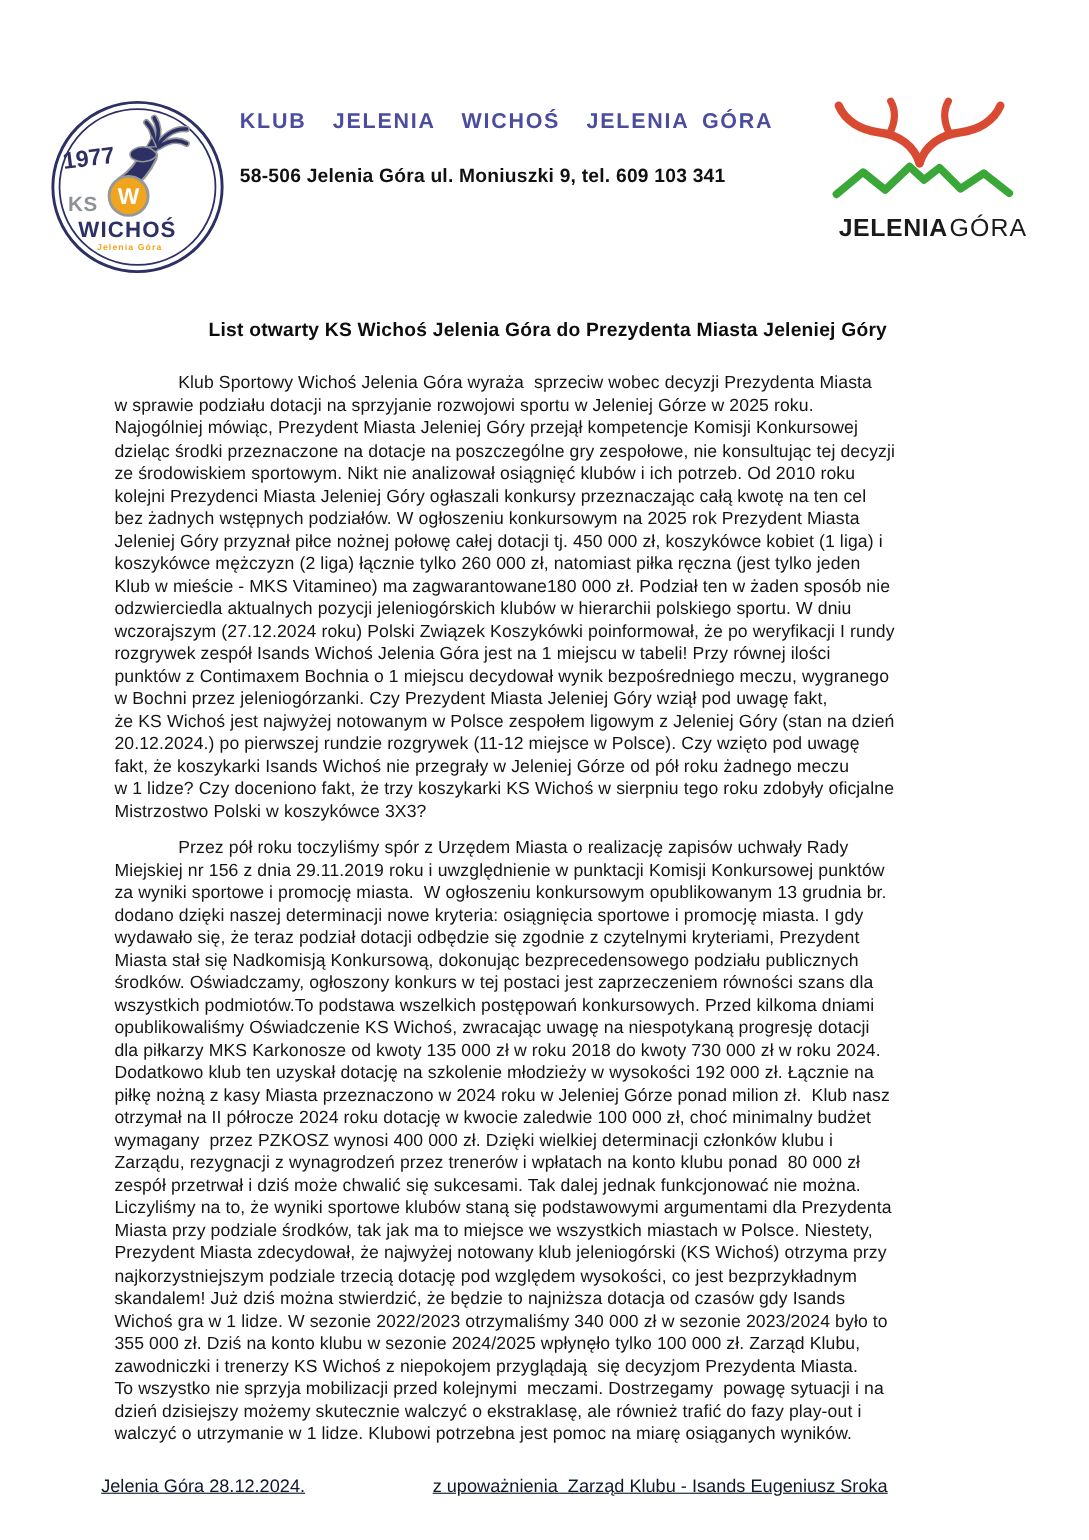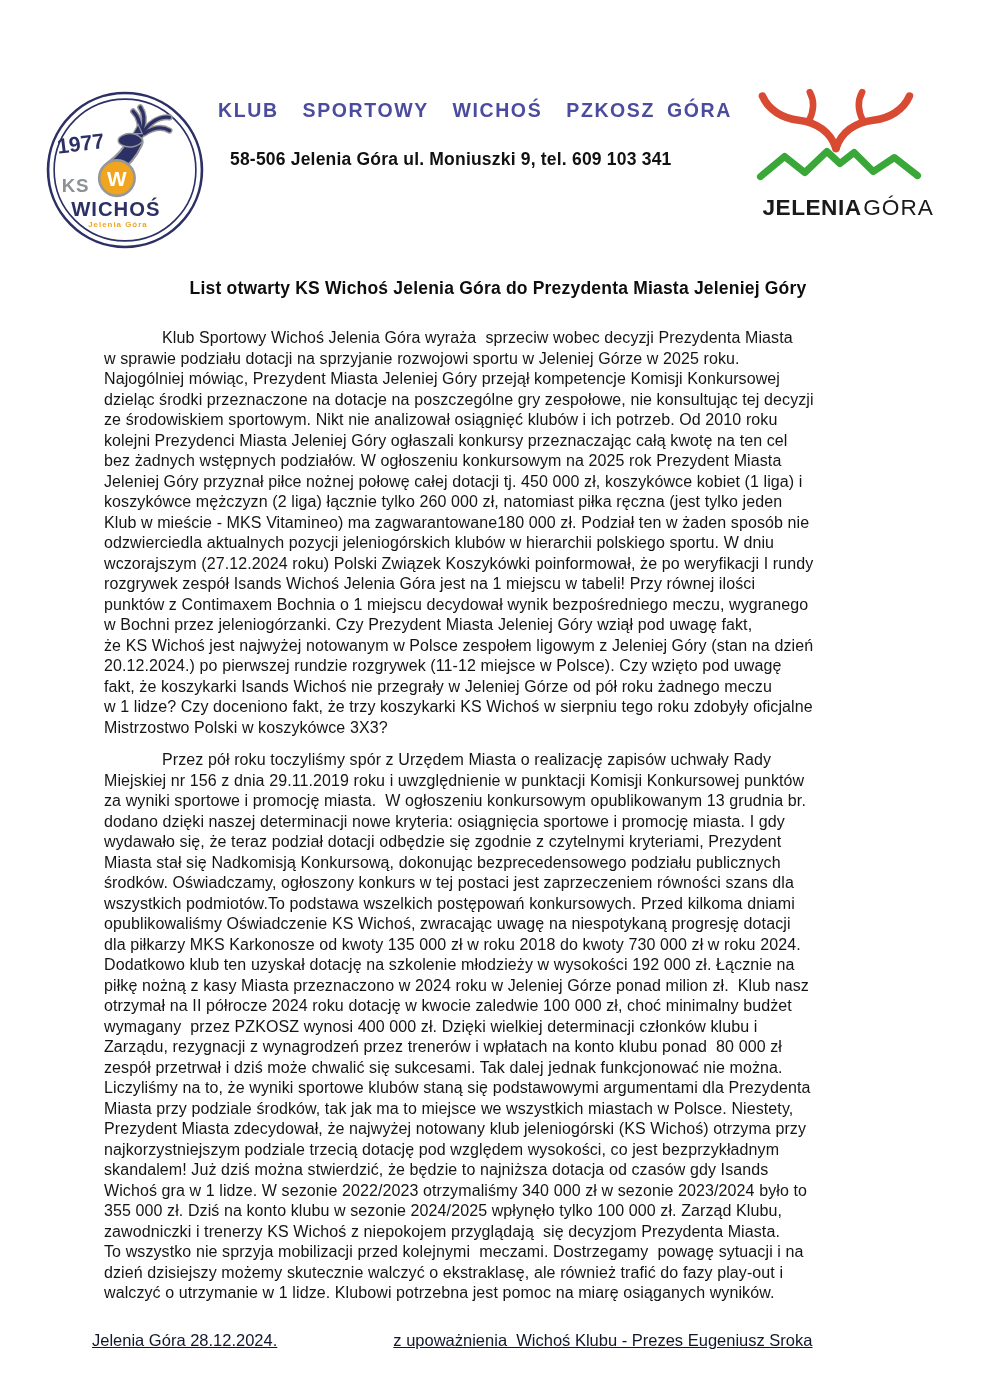--- a/index.html
+++ b/index.html
@@ -11,30 +11,30 @@
   
   .badge{position:absolute;left:44px;top:88px;width:162px;height:164px;}
   .badge svg{width:100%;height:100%;}
   .head-text{position:absolute;left:218px;top:99px;width:520px;}
   .club-name{
     font-size:19.5px;font-weight:bold;color:#4c4c9e;
     letter-spacing:1.6px;word-spacing:5px;white-space:pre;
   }
   .address{
     margin-top:25px;font-size:17.5px;font-weight:bold;color:#111;
-    letter-spacing:.2px;line-height:24px;white-space:pre;margin-left:12px;
+    letter-spacing:.2px;line-height:24px;white-space:pre;
   }
   .email-line{
     font-size:17.5px;font-weight:bold;color:#111;line-height:24px;white-space:pre;
   }
   .email-line a{color:#111;text-decoration:underline;text-underline-offset:3px;}
   .city-logo{position:absolute;left:746px;top:84px;width:192px;height:146px;}
   .city-logo svg{width:100%;height:100%;}
   
-  .main{position:absolute;left:92px;top:278px;width:812px;}
+  .main{position:absolute;left:92px;top:289px;width:812px;}
   .title{
     margin:0 0 29px 0;text-align:center;
     font-size:17.5px;font-weight:bold;color:#0d0d0d;letter-spacing:.2px;
   }
   .para{
     margin:12px;font-size:16px;line-height:20.5px;color:#151515;
     white-space:pre-wrap;text-indent:58px;letter-spacing:.1px;
   }
   .footer-line{
     display:flex;margin-top:27px;font-size:16.5px;color:#0f172a;white-space:pre;text-decoration:underline;
@@ -80,21 +80,21 @@
         <text x="72" y="95.5" text-anchor="middle" font-size="20.5" font-weight="bold" fill="#ffffff">W</text>
 
         <text x="37" y="61" text-anchor="middle" font-size="21" font-weight="bold" fill="#2c3064" transform="rotate(-7 37 61)">1977</text>
         <text x="31" y="102" text-anchor="middle" font-size="18.5" font-weight="bold" fill="#8f9294" letter-spacing="0.5">KS</text>
         <text x="71" y="125" text-anchor="middle" font-size="20" font-weight="bold" fill="#2c3064" letter-spacing="1">WICHOŚ</text>
         <text x="73" y="136.5" text-anchor="middle" font-size="7.8" font-weight="bold" fill="#f1a51f" letter-spacing="1">Jelenia Góra</text>
       </svg>
     </div>
 
     <div class="head-text">
-      <div class="club-name">KLUB  SPORTOWY  WICHOŚ  PZKOSZ GÓRA</div>
+      <div class="club-name">KLUB  JELENIA  WICHOŚ  JELENIA GÓRA</div>
       <div class="address">58-506 Jelenia Góra ul. Moniuszki 9, tel. 609 103 341</div>
     </div>
 
     <div class="city-logo">
       <svg viewBox="0 0 190 145">
 
         <g stroke="#d84b32" fill="none" stroke-linecap="round">
           <path d="M89,64 C84,48 70,38 52,36 C36,34 22,26 16,12" stroke-width="7.5"></path>
           <path d="M62,37 C67,27 68,17 63,8" stroke-width="6.5"></path>
           <path d="M89,64 C94,48 108,38 126,36 C142,34 156,26 162,12" stroke-width="7.5"></path>
@@ -153,17 +153,17 @@
 najkorzystniejszym podziale trzecią dotację pod względem wysokości, co jest bezprzykładnym
 skandalem! Już dziś można stwierdzić, że będzie to najniższa dotacja od czasów gdy Isands
 Wichoś gra w 1 lidze. W sezonie 2022/2023 otrzymaliśmy 340 000 zł w sezonie 2023/2024 było to
 355 000 zł. Dziś na konto klubu w sezonie 2024/2025 wpłynęło tylko 100 000 zł. Zarząd Klubu,
 zawodniczki i trenerzy KS Wichoś z niepokojem przyglądają  się decyzjom Prezydenta Miasta.
 To wszystko nie sprzyja mobilizacji przed kolejnymi  meczami. Dostrzegamy  powagę sytuacji i na
 dzień dzisiejszy możemy skutecznie walczyć o ekstraklasę, ale również trafić do fazy play-out i
 walczyć o utrzymanie w 1 lidze. Klubowi potrzebna jest pomoc na miarę osiąganych wyników.</p>
     <div class="footer-line">
       <span>Jelenia Góra 28.12.2024.</span>
-      <span class="sig">z upoważnienia  Wichoś Klubu - Prezes Eugeniusz Sroka</span>
+      <span class="sig">z upoważnienia  Zarząd Klubu - Isands Eugeniusz Sroka</span>
     </div>
   </main>
 
 </div>
 
 </body></html>

